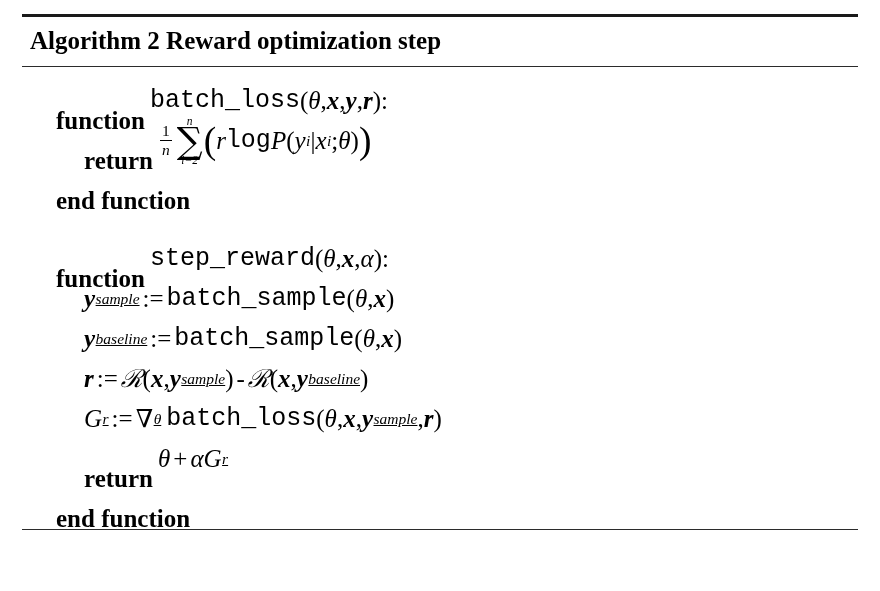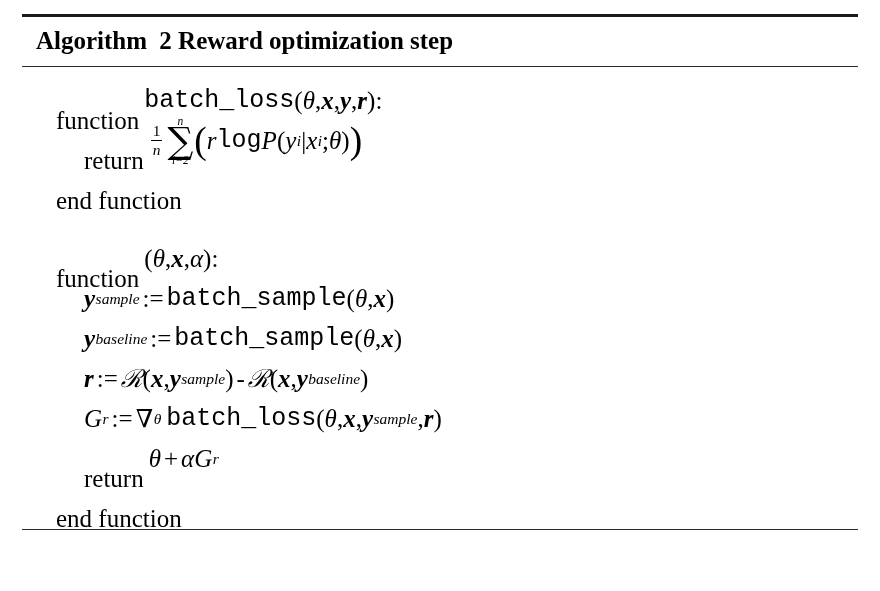--- a/index.html
+++ b/index.html
@@ -37,21 +37,20 @@
 
   
   .algo-caption {
     font-size: 25px;
     line-height: 1.42;
     padding: 6px 0 7px 8px;
     white-space: nowrap;
   }
   .algo-caption .kw-num {
     font-weight: bold;
-    margin-left: 6px;
   }
   .algo-caption .caption-text {
     font-weight: bold;
   }
 
   
   .algo-body {
     padding: 14px 0 10px 0;
     font-size: 25px;
     line-height: 1.0;
@@ -62,21 +61,21 @@
     display: flex;
     align-items: center;
   }
   .algo-line.blank {
     height: 38px;
   }
   .indent-1 { padding-left: 34px; }
   .indent-2 { padding-left: 62px; }
 
   .kw {
-    font-weight: normal;
+    font-weight: bold;
     margin-top: 40px;
   }
   .ident {
     font-style: normal;
     font-family: Liberation Mono, monospace;
   }
   
   .mi {
     font-family: "Liberation Serif", "DejaVu Serif", serif;
     font-style: italic;
@@ -90,20 +89,21 @@
   
   .cal {
     font-family: "DejaVu Serif", serif;
     font-style: italic;
   }
   .sub {
     font-size: 0.62em;
     font-style: italic;
     vertical-align: -0.28em;
     padding-left: 0.5px;
+    text-decoration: underline;
   }
   .sup {
     font-size: 0.62em;
     font-style: italic;
     vertical-align: 0.52em;
     padding-left: 0.5px;
   }
   .op {
     padding: 0 3px;
   }
@@ -225,20 +225,21 @@
 
     <div class="algo-line indent-1">
       <span class="kw">end function</span>
     </div>
 
     <div class="algo-line blank"></div>
 
     <div class="algo-line indent-1">
       <span class="kw">function</span>
       <span class="sp"></span>
+      <span class="ident">step_reward</span>
         <span>(</span>
         <span class="mi">θ</span>
         <span>,</span>
       <span class="vec">x</span>
         <span>,</span>
       <span class="mi">α</span>
         <span>):</span>
     </div>
 
     <div class="algo-line indent-2">

